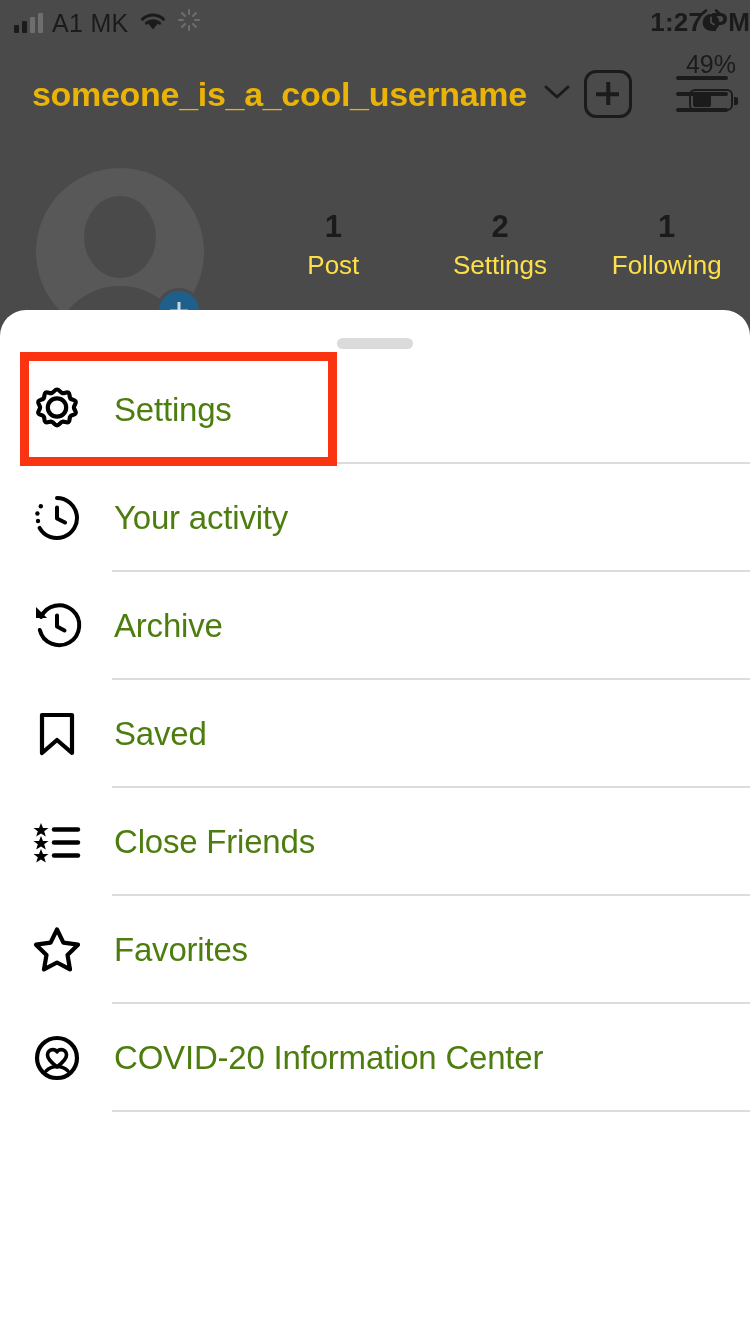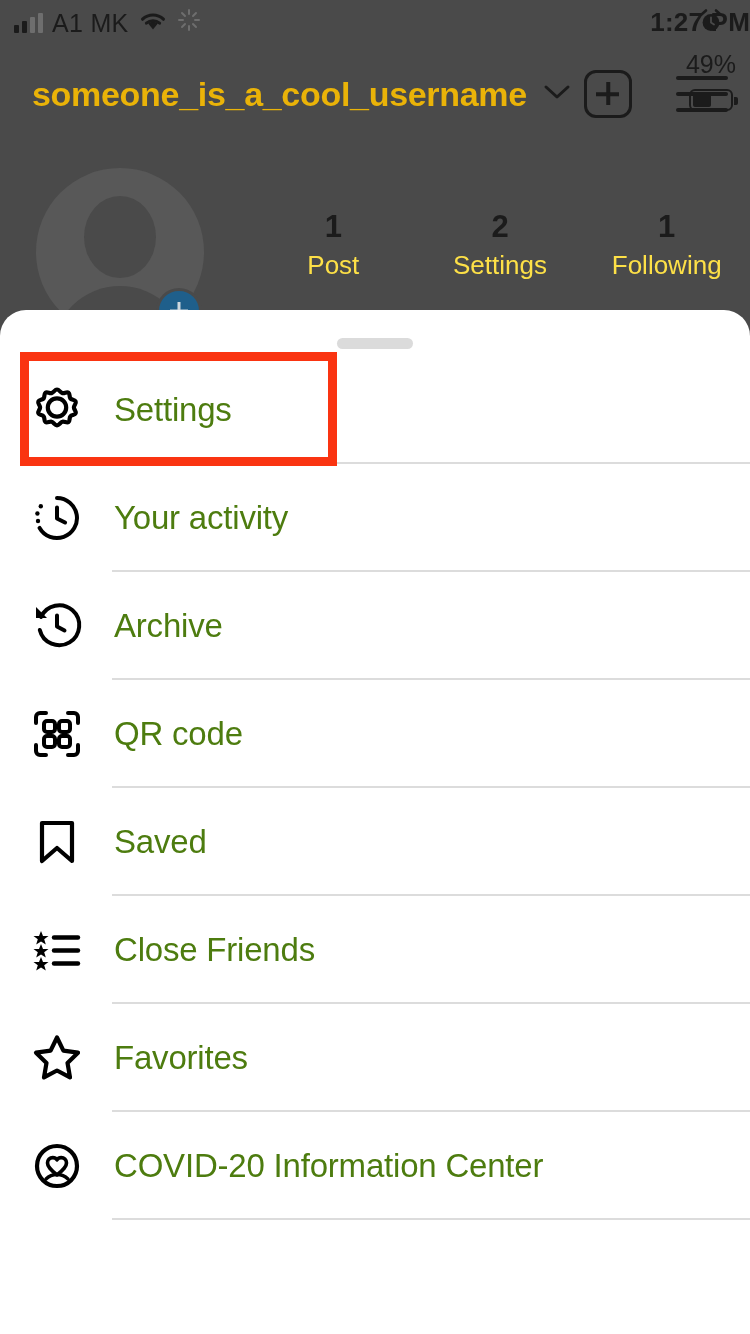--- a/index.html
+++ b/index.html
@@ -316,40 +316,20 @@
           <svg width="54" height="54" viewBox="0 0 54 54">
             <path d="M11 18 a20 20 0 1 1 -1.2 13" fill="none" stroke="#000" stroke-width="4" stroke-linecap="round"></path>
             <path d="M6 8 L6 19 L17 19 Z" fill="#000"></path>
             <path d="M27 16.5 L27 27.5 L34.5 31.5" fill="none" stroke="#000" stroke-width="4" stroke-linecap="round" stroke-linejoin="round"></path>
           </svg>
         </span>
         <span class="menu-label">Archive</span>
         <span class="divider"></span>
       </div>
 
-      <div class="menu-item">
-        <span class="menu-icon">
-          <svg width="54" height="54" viewBox="0 0 54 54">
-            <g fill="none" stroke="#000" stroke-width="4" stroke-linecap="round">
-              <path d="M16 6 H10 a4 4 0 0 0 -4 4 v6"></path>
-              <path d="M38 6 H44 a4 4 0 0 1 4 4 v6"></path>
-              <path d="M16 48 H10 a4 4 0 0 1 -4 -4 v-6"></path>
-              <path d="M38 48 H44 a4 4 0 0 0 4 -4 v-6"></path>
-            </g>
-            <g fill="none" stroke="#000" stroke-width="4">
-              <rect x="14" y="14" width="11" height="11" rx="3"></rect>
-              <rect x="29" y="14" width="11" height="11" rx="3"></rect>
-              <rect x="14" y="29" width="11" height="11" rx="3"></rect>
-              <rect x="29" y="29" width="11" height="11" rx="3"></rect>
-            </g>
-          </svg>
-        </span>
-        <span class="menu-label">QR code</span>
-        <span class="divider"></span>
-      </div>
 
       <div class="menu-item">
         <span class="menu-icon">
           <svg width="54" height="54" viewBox="0 0 54 54">
             <path d="M12 8 H42 V46 L27 33 L12 46 Z" fill="none" stroke="#000" stroke-width="4.2" stroke-linejoin="round"></path>
           </svg>
         </span>
         <span class="menu-label">Saved</span>
         <span class="divider"></span>
       </div>

